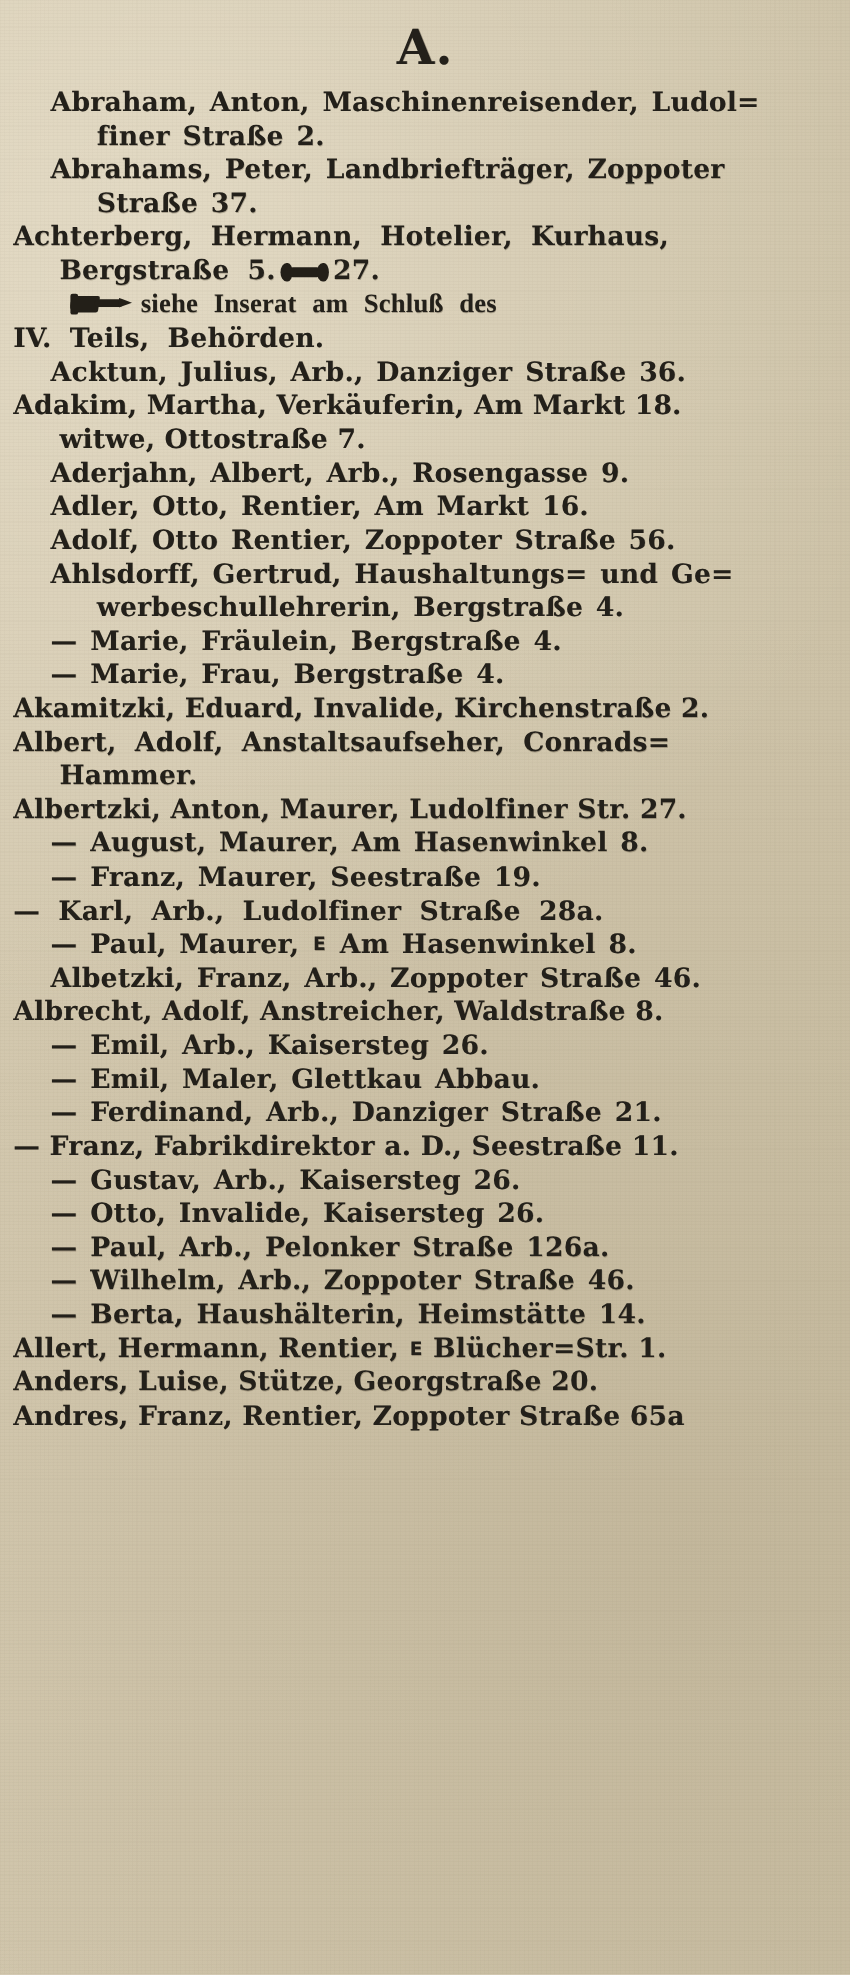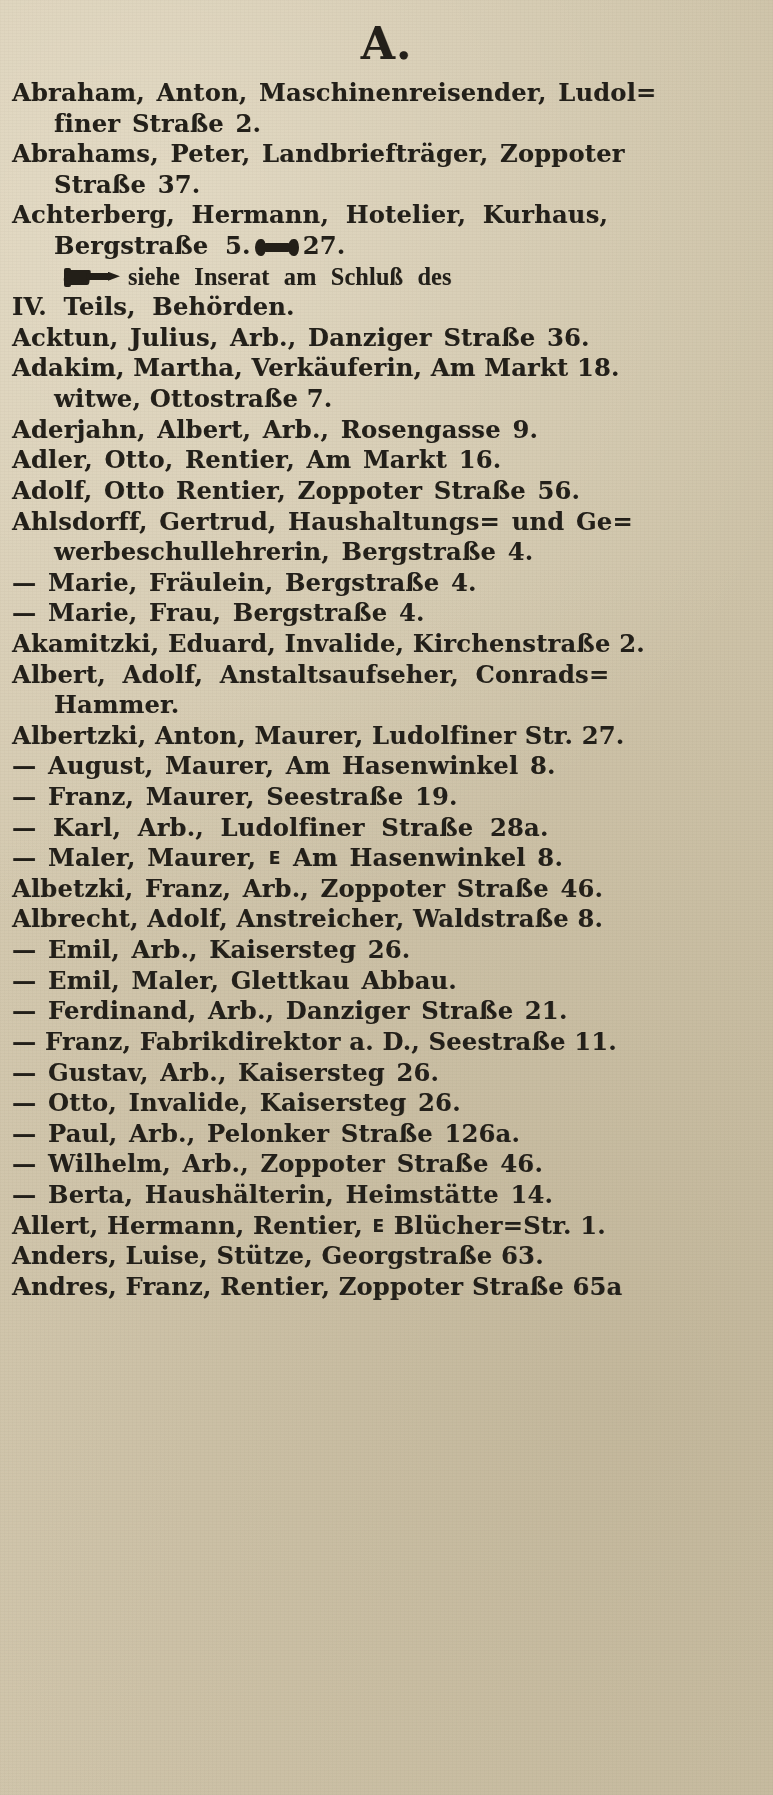--- a/index.html
+++ b/index.html
@@ -65,20 +65,21 @@
   }
   .entry .cont {
     display: block;
     padding-left: 42px;
   }
   .entry.dash {
     text-indent: 0;
   }
   .entry.wide {
     word-spacing: 3px;
+    margin-left: 34px;
   }
   .entry.xwide {
     word-spacing: 8px;
   }
 
   
   .boxE {
     font-family: "DejaVu Sans", "Liberation Sans", sans-serif;
     font-weight: 700;
     font-size: 17px;
@@ -232,21 +233,21 @@
 
     <div class="entry fraktur">Albertzki, Anton, Maurer, Ludolfiner Str. 27.</div>
 
     <div class="entry fraktur dash wide">— August, Maurer, Am Hasenwinkel 8.</div>
 
     <div class="entry fraktur dash wide">— Franz, Maurer, Seestraße 19.</div>
 
     <div class="entry fraktur dash xwide">— Karl, Arb., Ludolfiner Straße 28a.</div>
 
     <div class="entry fraktur dash wide">
-      <span>— Maler, Maurer,</span>
+      <span>— Paul, Maurer,</span>
       <span class="boxE">E</span>
       <span>Am Hasenwinkel 8.</span>
     </div>
 
     <div class="entry fraktur wide">Albetzki, Franz, Arb., Zoppoter Straße 46.</div>
 
     <div class="entry fraktur">Albrecht, Adolf, Anstreicher, Waldstraße 8.</div>
 
     <div class="entry fraktur dash wide">— Emil, Arb., Kaisersteg 26.</div>
 
@@ -265,18 +266,18 @@
     <div class="entry fraktur dash wide">— Wilhelm, Arb., Zoppoter Straße 46.</div>
 
     <div class="entry fraktur dash wide">— Berta, Haushälterin, Heimstätte 14.</div>
 
     <div class="entry fraktur">
       <span>Allert, Hermann, Rentier,</span>
       <span class="boxE">E</span>
       <span>Blücher=Str. 1.</span>
     </div>
 
-    <div class="entry fraktur">Anders, Luise, Stütze, Georgstraße 63.</div>
+    <div class="entry fraktur">Anders, Luise, Stütze, Georgstraße 20.</div>
 
     <div class="entry fraktur">Andres, Franz, Rentier, Zoppoter Straße 65a</div>
 
   </div>
 </div>
 
 </body></html>

